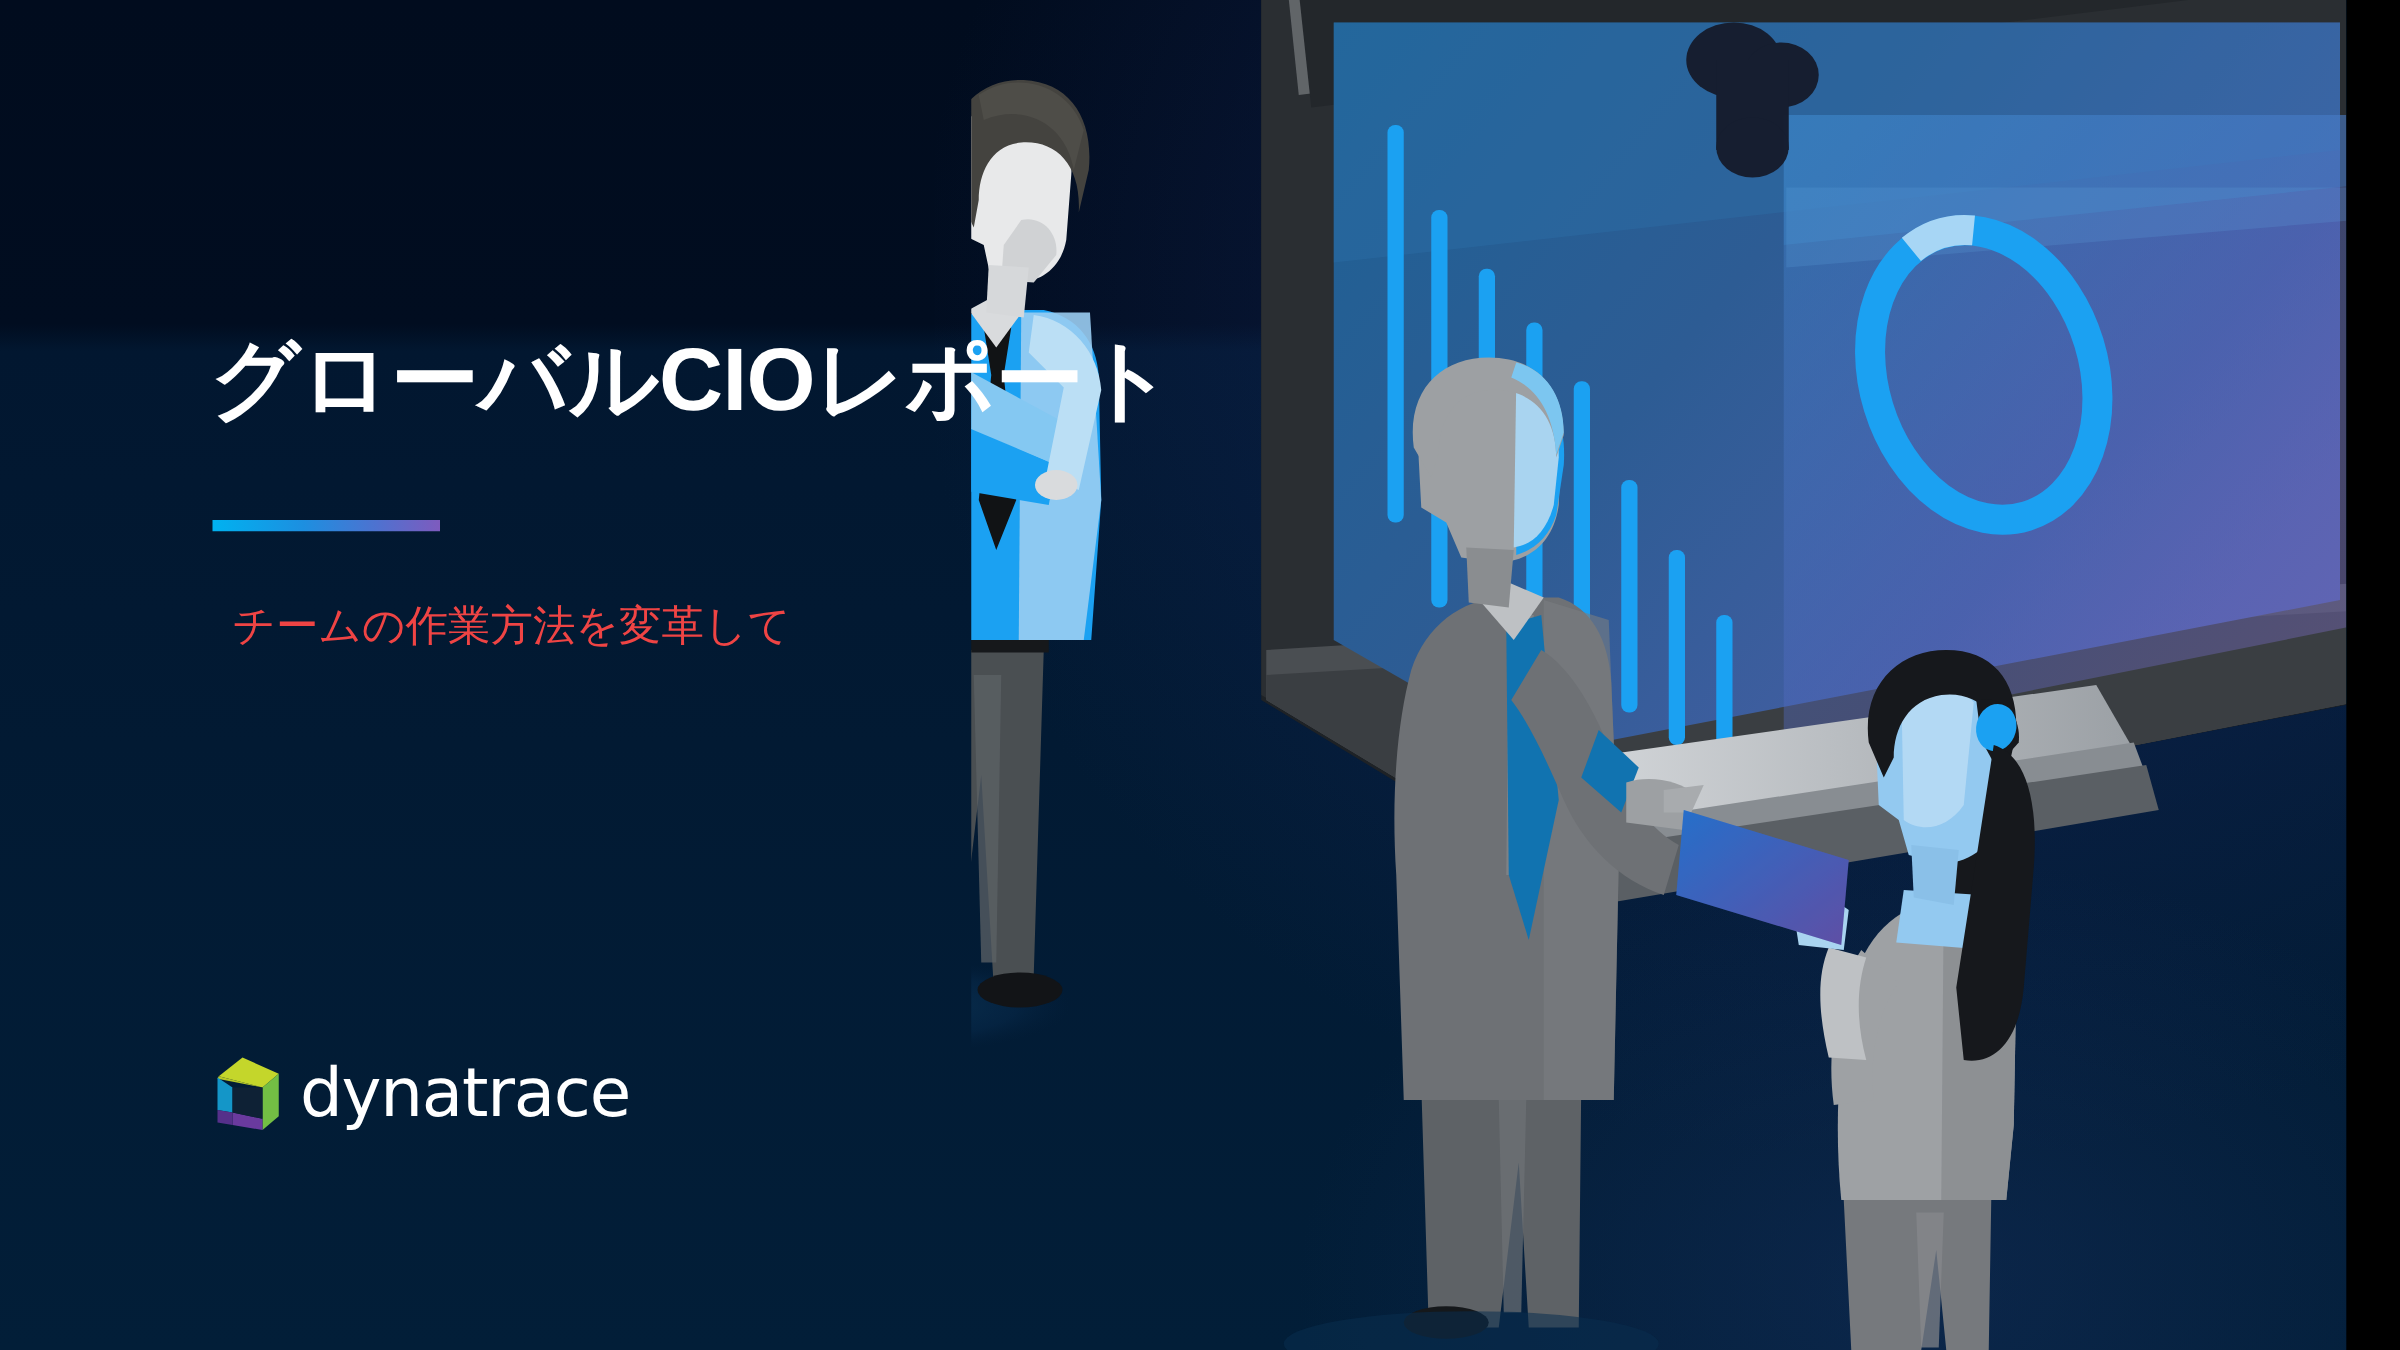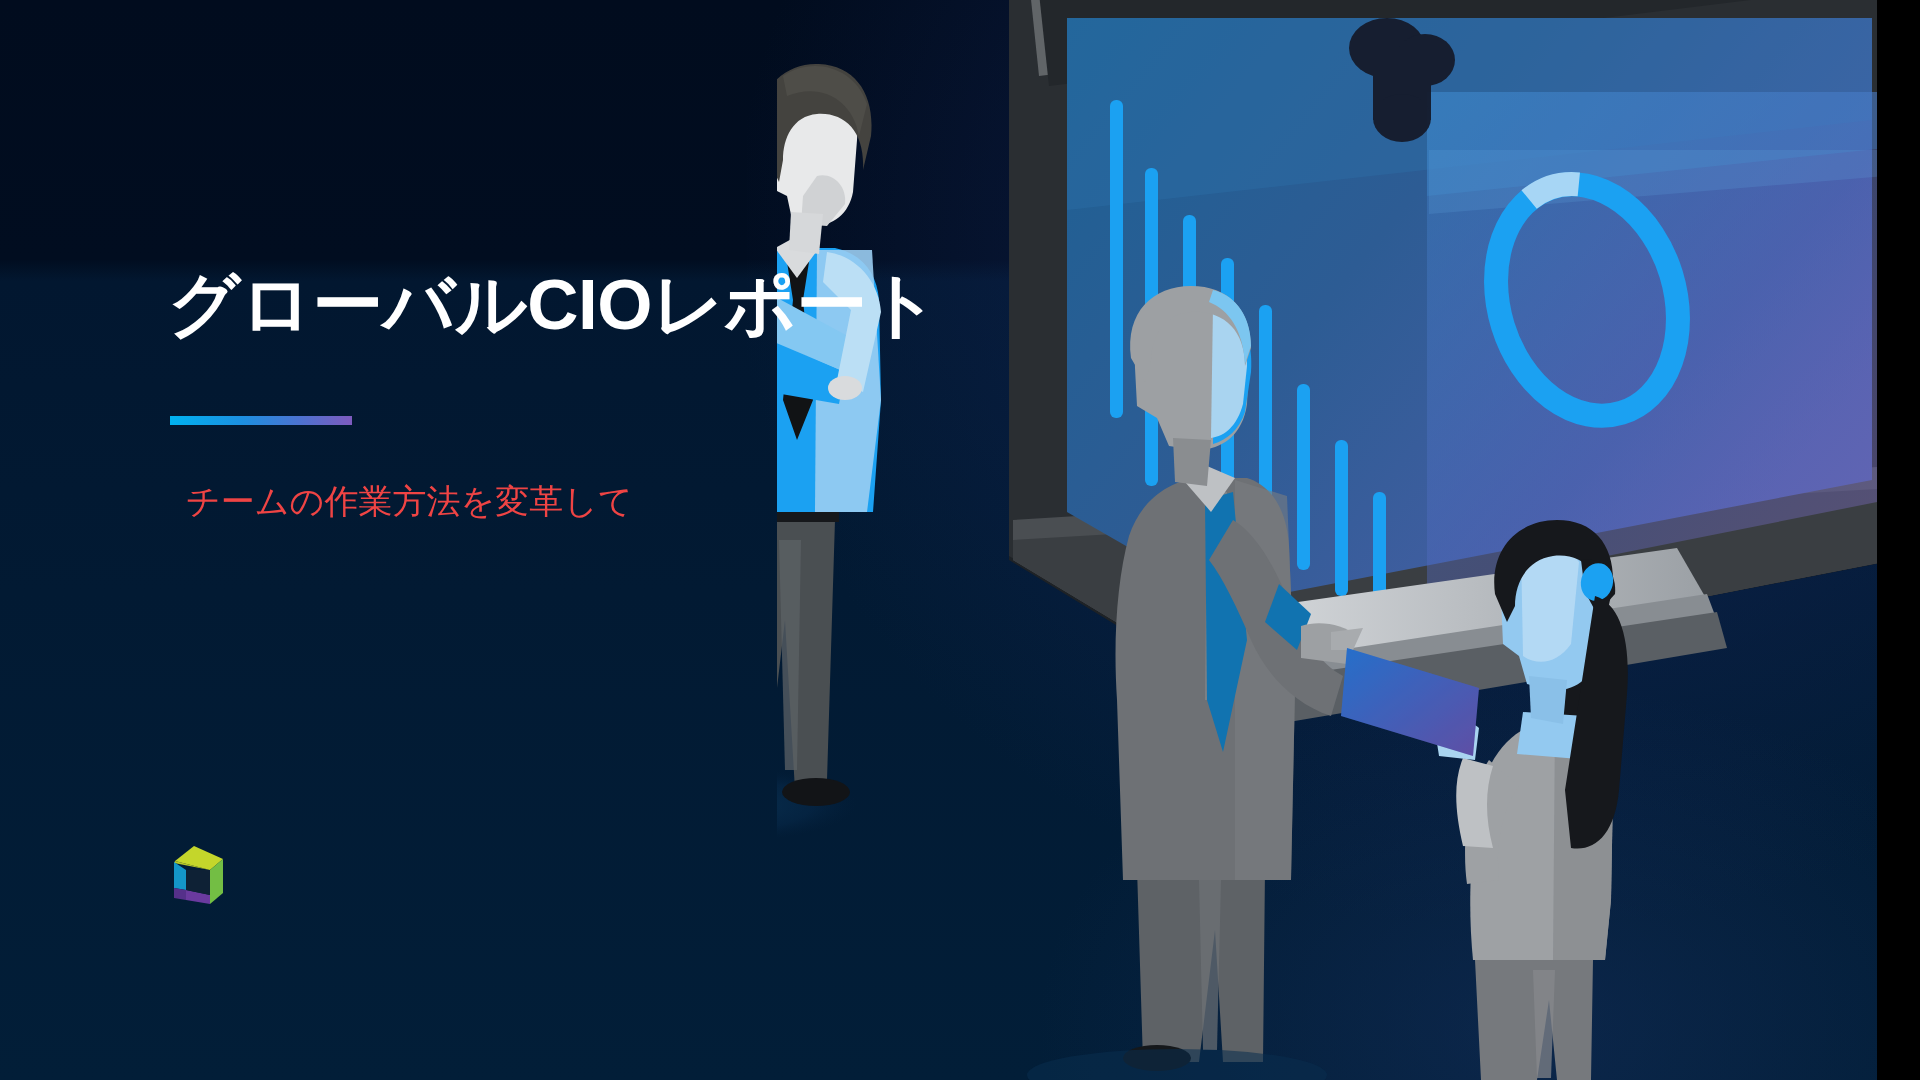--- a/index.html
+++ b/index.html
@@ -333,15 +333,16 @@
 
       <polygon points="61,16 61,50 48,61 48,27" fill="#73BE44"></polygon>
 
       <polygon points="12,19 24,27 24,47 12,45" fill="#1496C8"></polygon>
 
       <polygon points="24,47 48,52 48,61 24,57" fill="#6A3A9E"></polygon>
       <polygon points="12,45 24,47 24,57 12,55" fill="#55308A"></polygon>
 
       <polygon points="24,27 48,27 48,52 24,47" fill="#0E2135"></polygon>
     </svg>
+    <span class="logo-word">dynatrace</span>
   </div>
 
 </div>
 
 </body></html>

